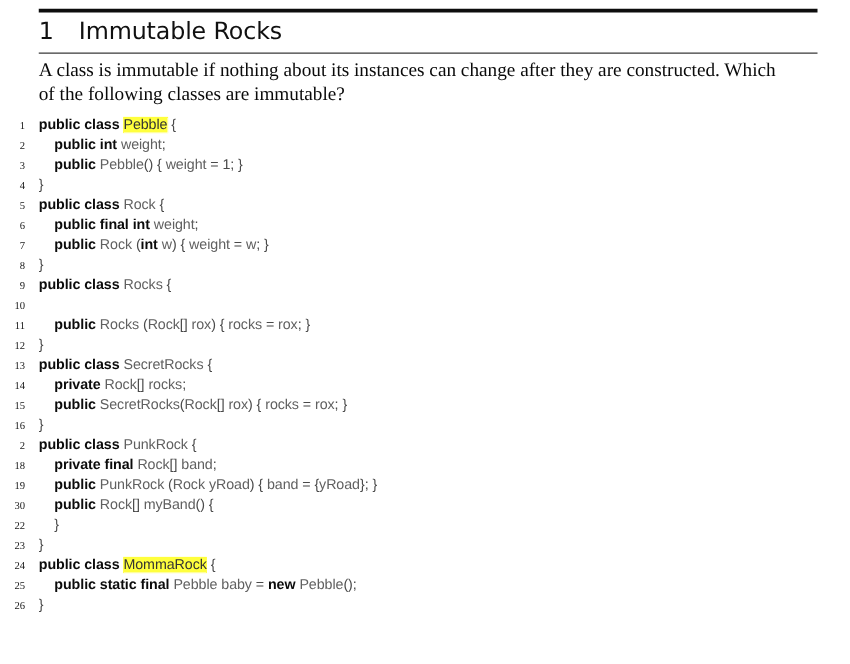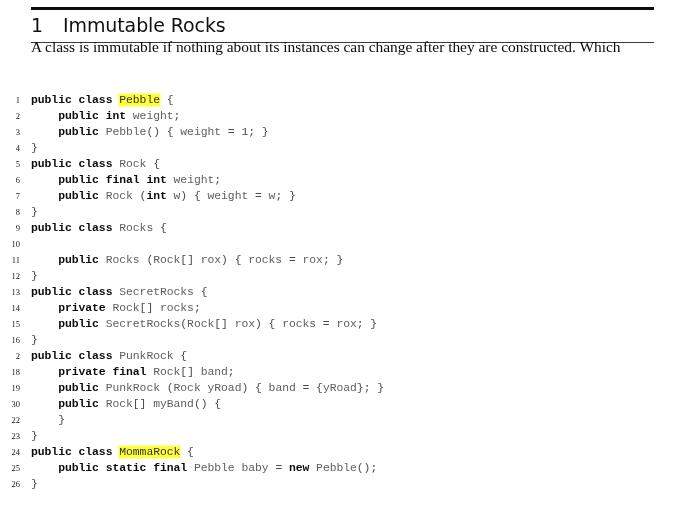--- a/index.html
+++ b/index.html
@@ -62,21 +62,21 @@
     width: 32px;
   }
   .heading .title {
     display: inline-block;
   }
 
   
   .intro {
     position: absolute;
     left: 31px;
-    top: 37px;
+    top: 47px;
     width: 626px;
     font-family: "Liberation Serif", "DejaVu Serif", serif;
     font-size: 15.4px;
     line-height: 19px;
     color: #0a0a0a;
     text-align: justify;
     text-align-last: left;
   }
   .intro .ln {
     display: block;
@@ -104,21 +104,21 @@
     text-align: right;
     font-family: "Liberation Serif", "DejaVu Serif", serif;
     font-size: 8.5px;
     line-height: 17px;
     color: #1a1a1a;
   }
   .ctext {
     position: absolute;
     left: 31px;
     top: 0;
-    font-family: Liberation Mono, monospace;
+    font-family: Liberation Sans, sans-serif;
     font-size: 11.4px;
     line-height: 16px;
     letter-spacing: -0.05px;
     white-space: pre;
     color: #5f5f5f;
   }
   .kw {
     font-weight: 700;
     color: #0b0b0b;
   }
@@ -145,20 +145,21 @@
 
   <div class="heading">
     <span class="num">1</span>
       <span class="title">Immutable Rocks</span>
   </div>
 
   <div class="rule-under-heading"></div>
 
   <div class="intro">
     <span class="ln">A class is immutable if nothing about its instances can change after they are constructed.  Which</span>
+    <span class="ln">of the following classes are immutable?</span>
   </div>
 
   <div class="listing" id="listing">
       <div class="code-line"><span class="lnum">1</span><span class="ctext"><span class="kw">public</span><span class="pn"> </span><span class="kw">class</span><span class="pn"> </span><span class="hl">Pebble</span><span class="pn"> {</span></span></div>
       <div class="code-line"><span class="lnum">2</span><span class="ctext"><span class="pn">    </span><span class="kw">public</span><span class="pn"> </span><span class="kw">int</span><span class="pn"> </span><span class="id">weight</span><span class="pn">;</span></span></div>
       <div class="code-line"><span class="lnum">3</span><span class="ctext"><span class="pn">    </span><span class="kw">public</span><span class="pn"> </span><span class="id">Pebble</span><span class="pn">() { </span><span class="id">weight</span><span class="pn"> = 1; }</span></span></div>
       <div class="code-line"><span class="lnum">4</span><span class="ctext"><span class="pn">}</span></span></div>
       <div class="code-line"><span class="lnum">5</span><span class="ctext"><span class="kw">public</span><span class="pn"> </span><span class="kw">class</span><span class="pn"> </span><span class="id">Rock</span><span class="pn"> {</span></span></div>
       <div class="code-line"><span class="lnum">6</span><span class="ctext"><span class="pn">    </span><span class="kw">public</span><span class="pn"> </span><span class="kw">final</span><span class="pn"> </span><span class="kw">int</span><span class="pn"> </span><span class="id">weight</span><span class="pn">;</span></span></div>
       <div class="code-line"><span class="lnum">7</span><span class="ctext"><span class="pn">    </span><span class="kw">public</span><span class="pn"> </span><span class="id">Rock</span><span class="pn"> (</span><span class="kw">int</span><span class="pn"> </span><span class="id">w</span><span class="pn">) { </span><span class="id">weight</span><span class="pn"> = </span><span class="id">w</span><span class="pn">; }</span></span></div>

